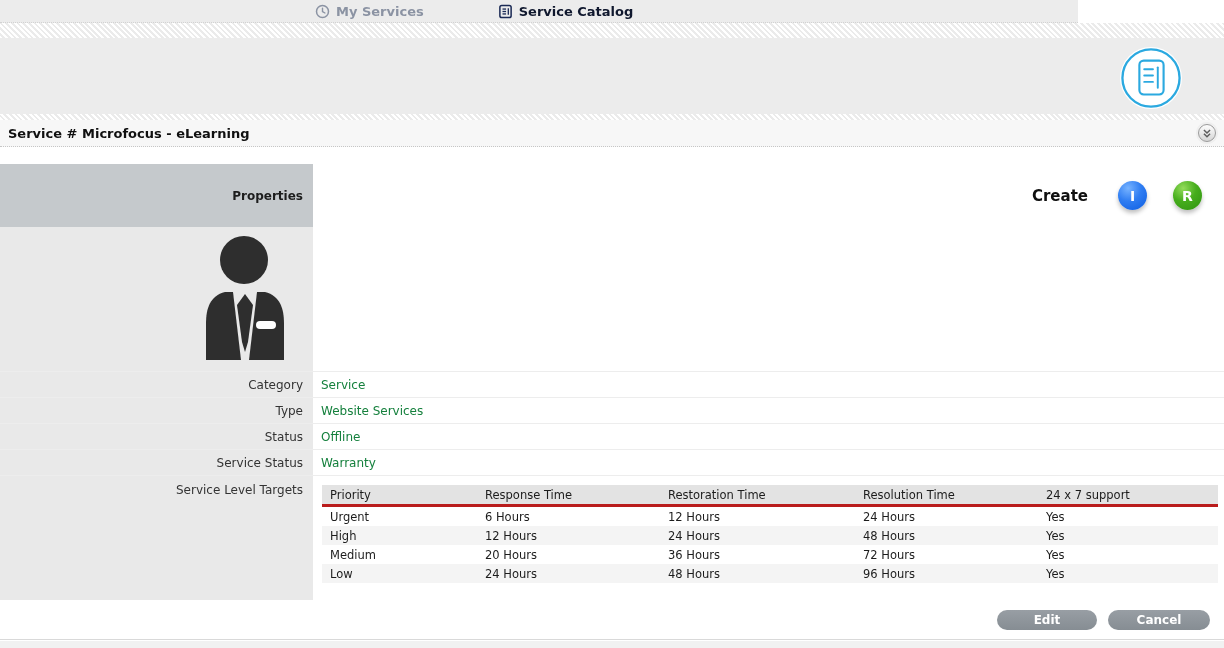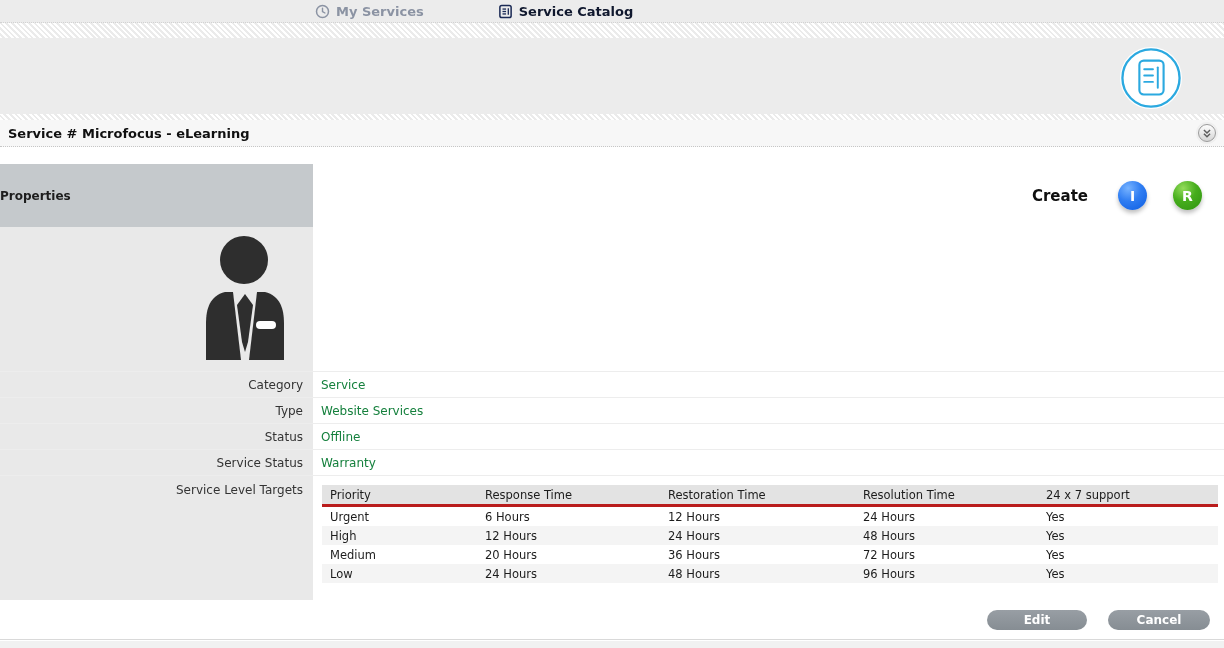--- a/index.html
+++ b/index.html
@@ -4,21 +4,21 @@
 <style>
   * { margin:0; padding:0; box-sizing:border-box; }
   html,body { background:#fff; }
   .app {
     position:relative; width:1224px; height:648px;
     font-family:"DejaVu Sans","Liberation Sans",sans-serif;
     color:#222; overflow:hidden; background:#fff;
   }
   
   .tabbar {
-    position:absolute; top:0; left:0; width:1224px; height:23px;
+    position:absolute; top:0; left:0; width:1078px; height:23px;
     background:#ececec; display:flex; align-items:center;
     border-bottom:1px dotted #d2d2d2;
   }
   .tab { display:flex; align-items:center; gap:6px; font-size:13px; font-weight:bold; cursor:pointer; }
   .tab-inactive { margin-left:315px; color:#8b93a3; }
   .tab-active   { margin-left:74px;  color:#10182e; }
   .tab svg { display:block; }
   
   .hatch {
     position:absolute; left:0; width:1224px;
@@ -47,21 +47,21 @@
     display:flex; align-items:center; justify-content:center; cursor:pointer;
     box-shadow:0 0 0 2px #efefef;
   }
   
   .content { position:absolute; top:164px; left:0; width:1224px; height:436px; }
   .row { display:flex; width:100%; }
   .leftcol { width:313px; flex:0 0 313px; }
   .rightcol { flex:1; background:#fff; }
   .props-row { height:63px; }
   .props-left {
-    background:#c5c9cc; display:flex; align-items:center; justify-content:flex-start;
+    background:#c5c9cc; display:flex; align-items:center; justify-content:flex-end;
     padding-right:10px; font-size:12px; font-weight:bold; color:#1d1d1d;
   }
   .props-right { display:flex; align-items:center; justify-content:flex-end; padding-right:22px; gap:26px; }
   .create-label { font-size:15px; font-weight:bold; color:#101010; margin-right:4px; }
   .circle-btn {
     width:29px; height:29px; border-radius:50%; cursor:pointer;
     color:#fff; font-weight:bold; font-size:14px;
     display:flex; align-items:center; justify-content:center;
     box-shadow:0 3px 4px rgba(0,0,0,.25);
   }
@@ -89,21 +89,21 @@
   table.slt col.c4{width:183px;} table.slt col.c5{width:180px;}
   table.slt th {
     background:#e3e3e3; text-align:left; font-weight:normal; color:#1c1c1c;
     height:22px; padding:0 0 0 8px; border-bottom:3px solid #b91c1c;
   }
   table.slt td { height:19px; padding:0 0 0 8px; color:#1c1c1c; }
   table.slt tbody tr:nth-child(even) { background:#f4f4f4; }
   
   .buttons-row {
     position:absolute; top:600px; left:0; width:1224px; height:40px; background:#fff;
-    display:flex; align-items:center; justify-content:flex-end; gap:21px; padding-right:14px;
+    display:flex; align-items:center; justify-content:flex-end; gap:11px; padding-right:14px;
     border-bottom:1px solid #d9d9d9;
   }
   .pill-btn {
     height:20px; border:none; border-radius:10px; cursor:pointer;
     background:linear-gradient(#989ea4,#868d93); color:#fff;
     font-family:inherit; font-size:12px; font-weight:bold;
   }
   .pill-btn.edit { width:100px; }
   .pill-btn.cancel { width:102px; }
   .footer { position:absolute; top:641px; left:0; width:1224px; height:7px; background:#f1f1f1; }

